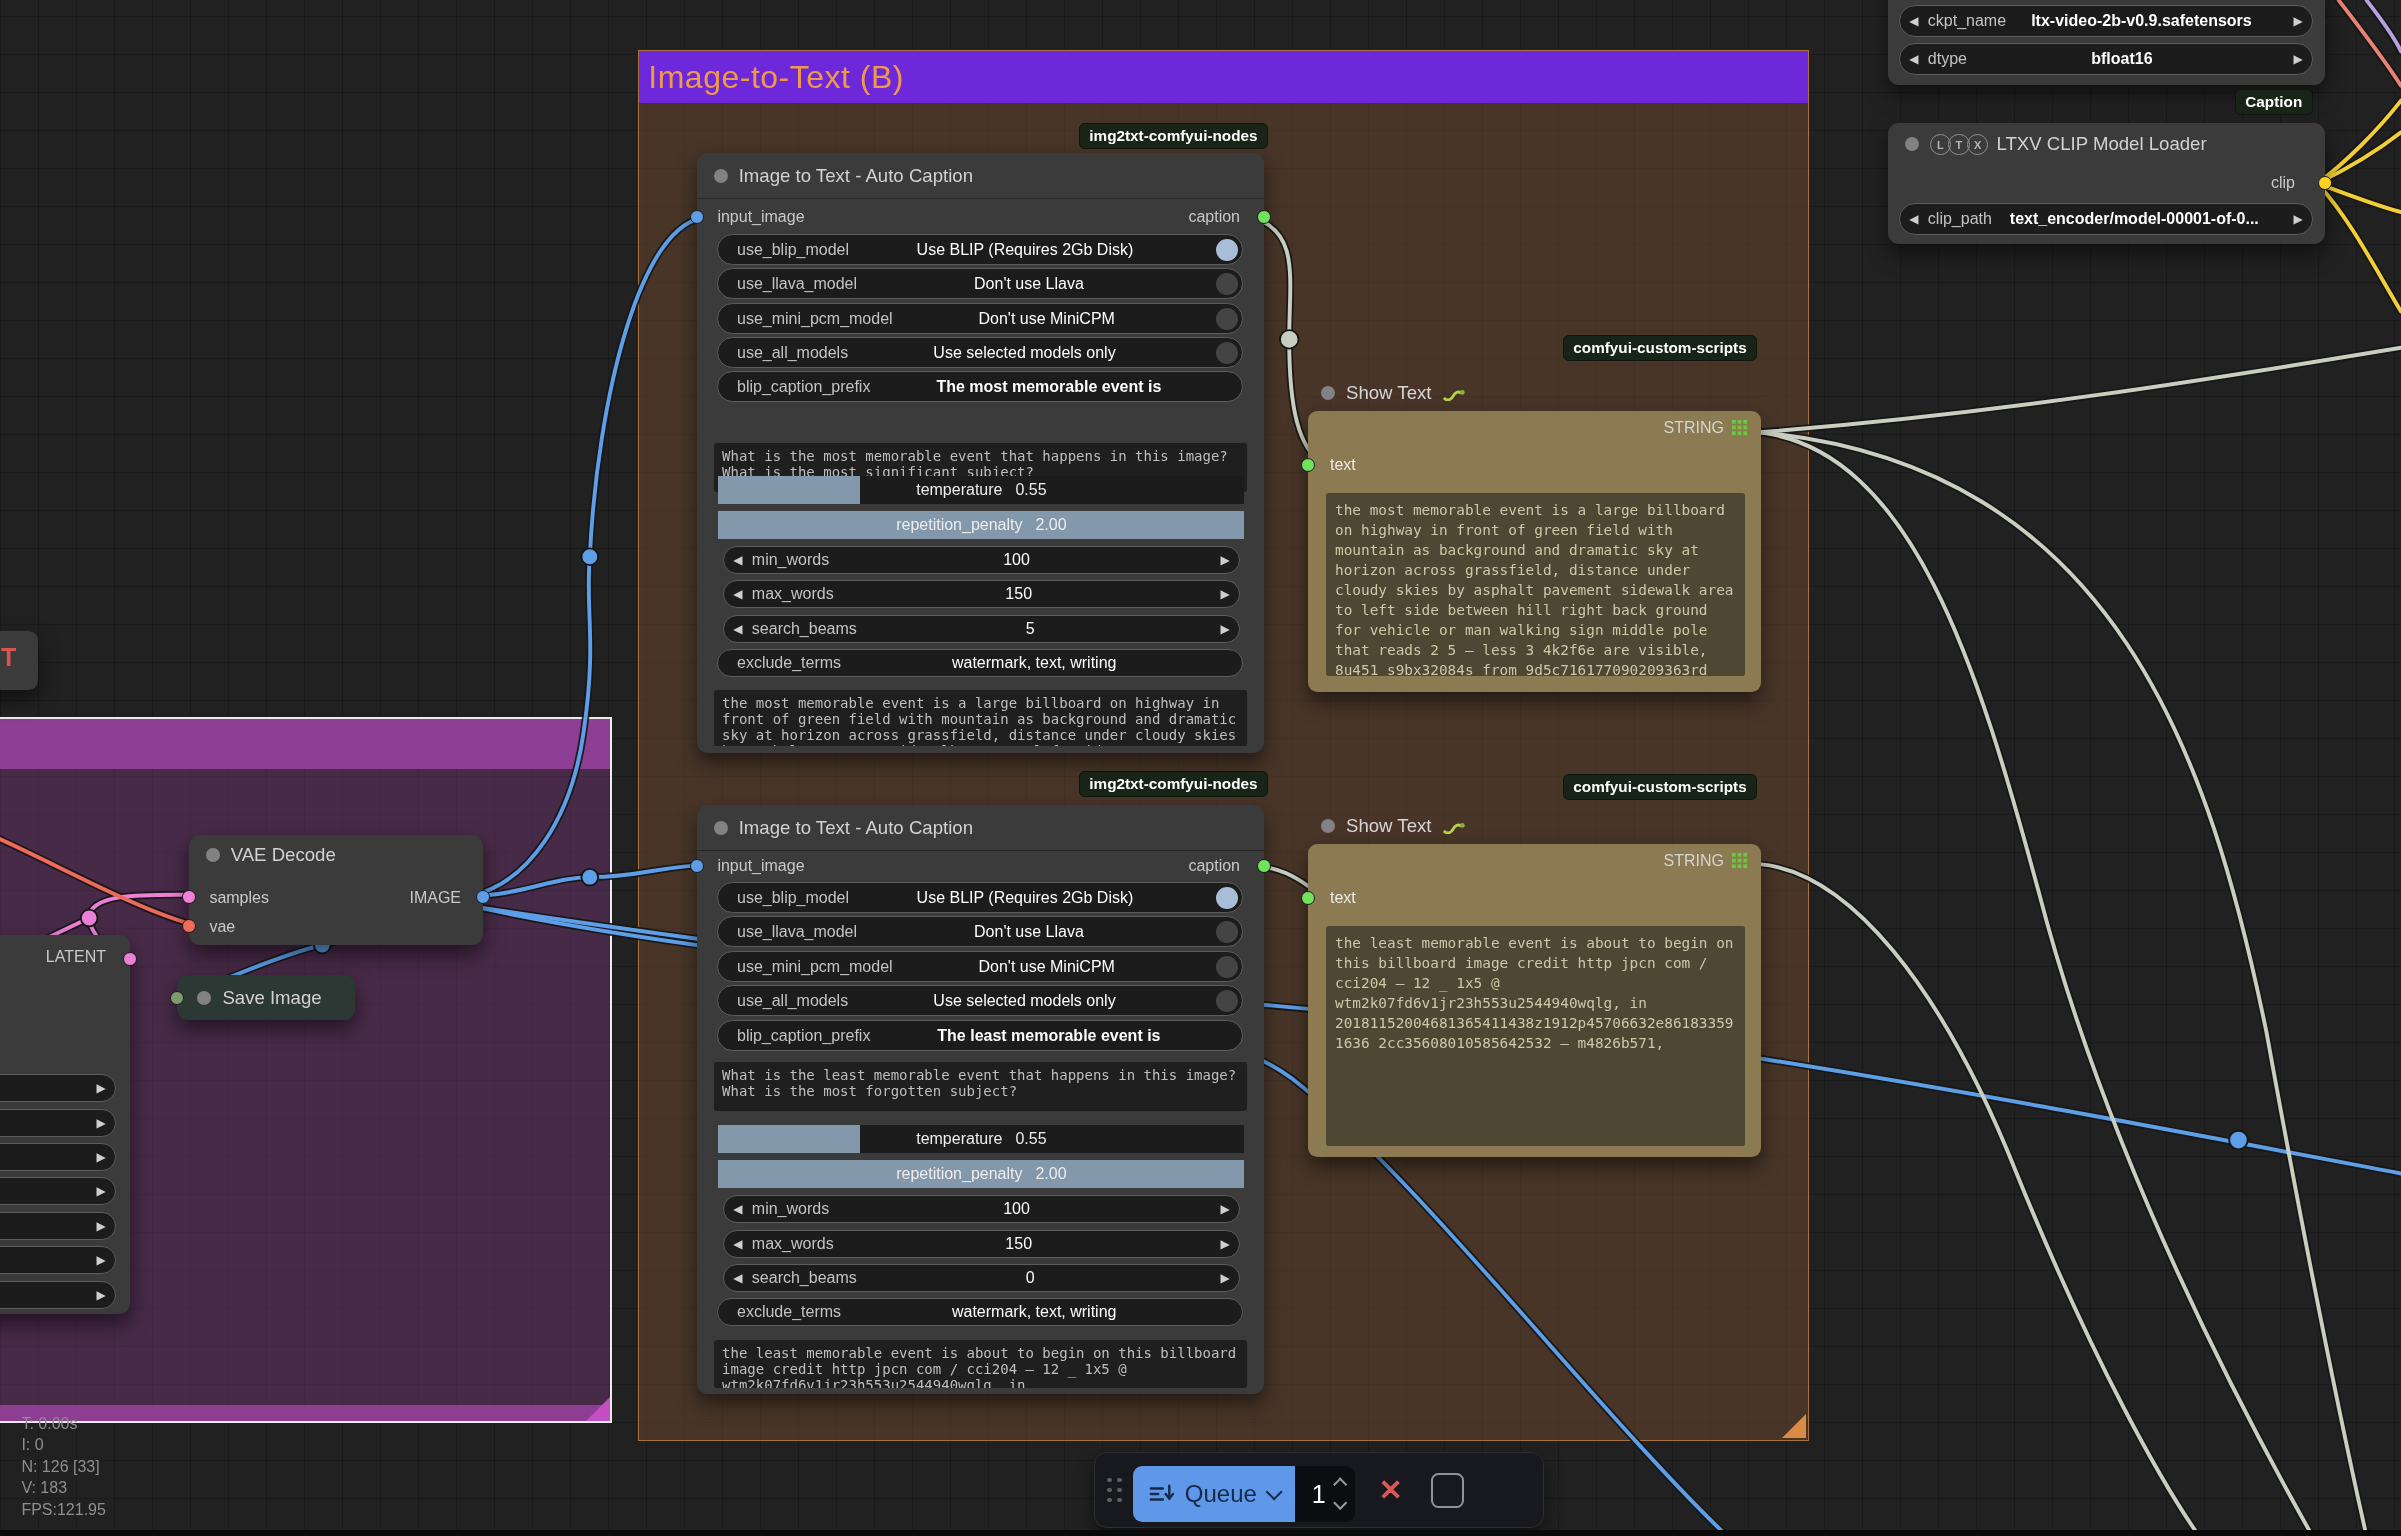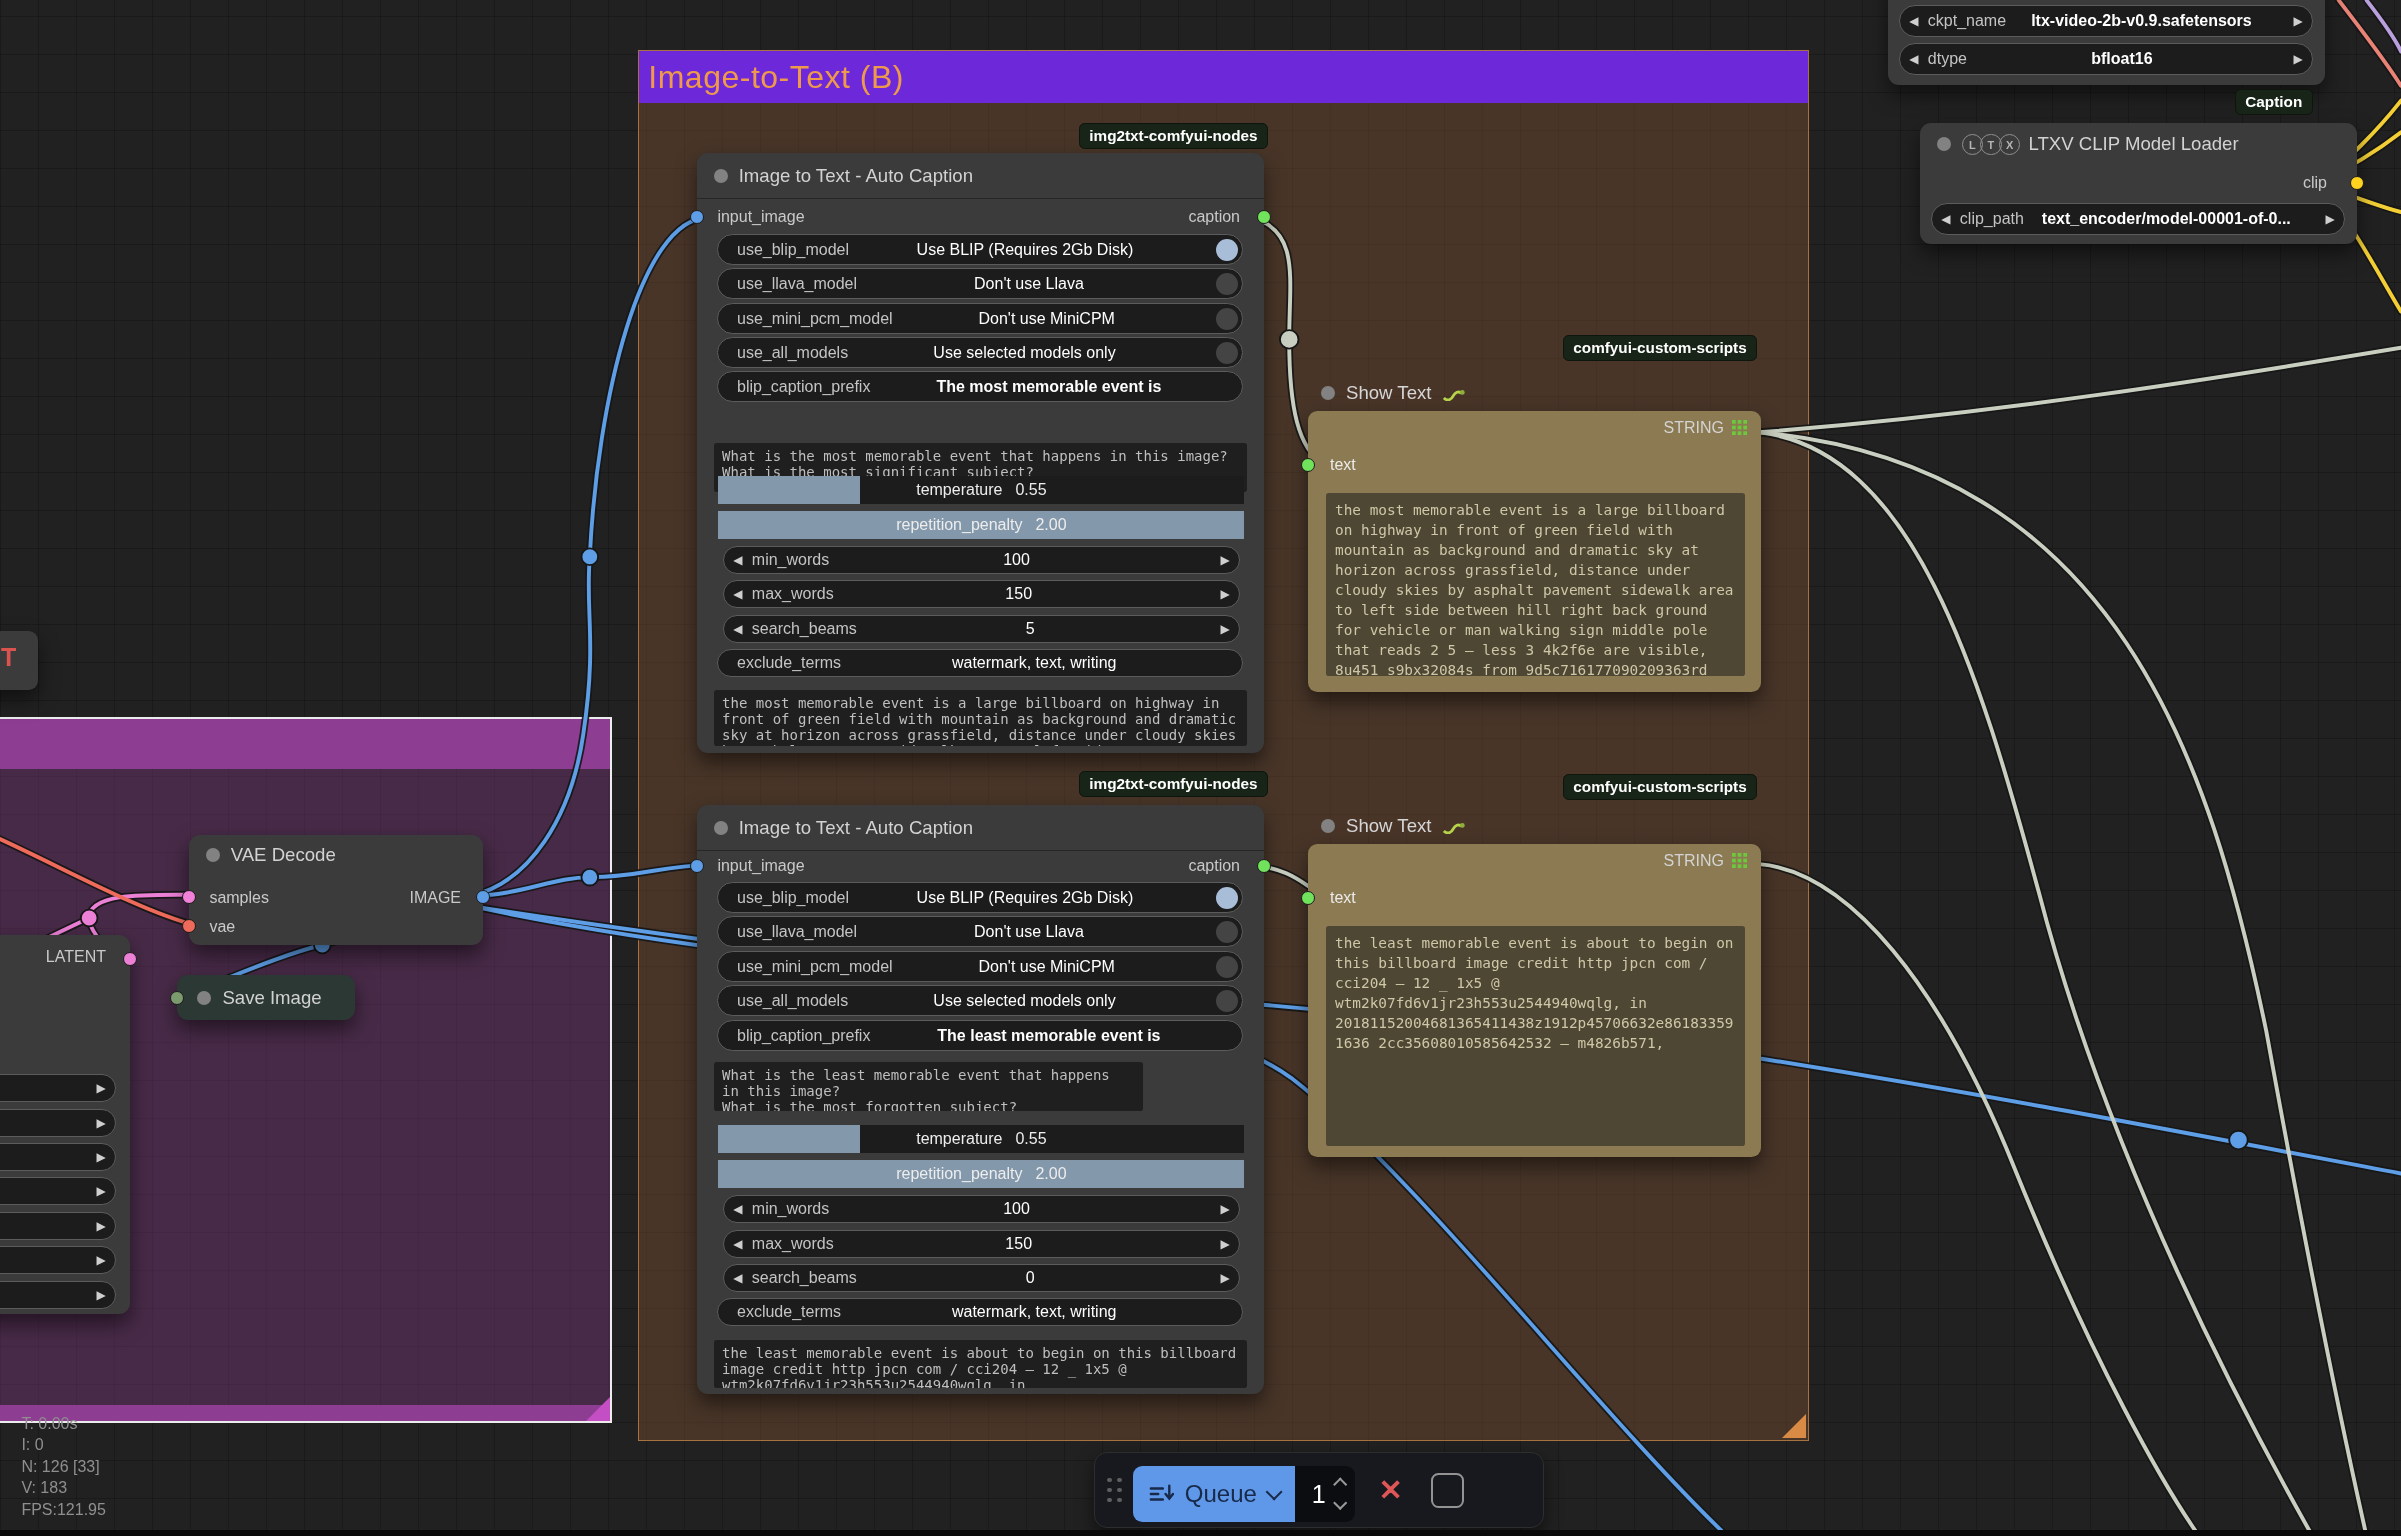--- a/index.html
+++ b/index.html
@@ -308,21 +308,21 @@
   <div class="pill noarrow" style="left:20.4px;top:180px;width:526px;height:31px;">
     <span class="wlabel">use_all_models</span>
     <span class="wvalue">Use selected models only</span>
     <span class="tgl"></span>
   </div>
   <div class="pill noarrow" style="left:20.4px;top:215px;width:526px;height:31px;">
     <span class="wlabel">blip_caption_prefix</span>
     <span class="wvalue" style="font-weight:bold;">The least memorable event is</span>
   </div>
 
-  <div class="ta" style="left:16.7px;top:257px;width:429px;height:49px;">What is the least memorable event that happens in this image?
+  <div class="ta" style="left:16.7px;top:257px;width:533px;height:49px;">What is the least memorable event that happens in this image?
 What is the most forgotten subject?</div>
 
   <div class="slider" style="left:21.4px;top:320px;width:526px;height:28px;">
     <span class="fill" style="width:27%;"></span>
     <span>temperature</span>
     <span>0.55</span>
   </div>
   <div class="slider" style="left:21.4px;top:355px;width:526px;height:28px;">
     <span class="fill" style="width:100%;"></span>
     <span>repetition_penalty</span>
@@ -424,21 +424,21 @@
     <span class="arr">▶</span>
   </div>
   <div class="pill" style="left:11px;top:71px;width:414px;height:32px;">
     <span class="arr">◀</span>
     <span class="wlabel">dtype</span>
     <span class="wvalue" style="font-weight:bold;">bfloat16</span>
     <span class="arr">▶</span>
   </div>
 </div>
 
-<div class="node" style="left:1888px;top:123px;width:437px;height:121px;margin-left:32px;">
+<div class="node" style="left:1888px;top:123px;width:437px;height:121px;">
   <div class="ntitle" style="height:41px;">
     <span class="tdot-title"></span>
     <span>
       <span class="lcirc">L</span><span class="lcirc">T</span><span class="lcirc">X</span>
     </span>
     <span>LTXV CLIP Model Loader</span>
   </div>
   <span class="plabel" style="right:30px;top:51px;">clip</span>
   <span class="port" style="right:-7.4px;top:53px;background:#ffd21f;"></span>
   <div class="pill" style="left:11px;top:80px;width:414px;height:32px;">

